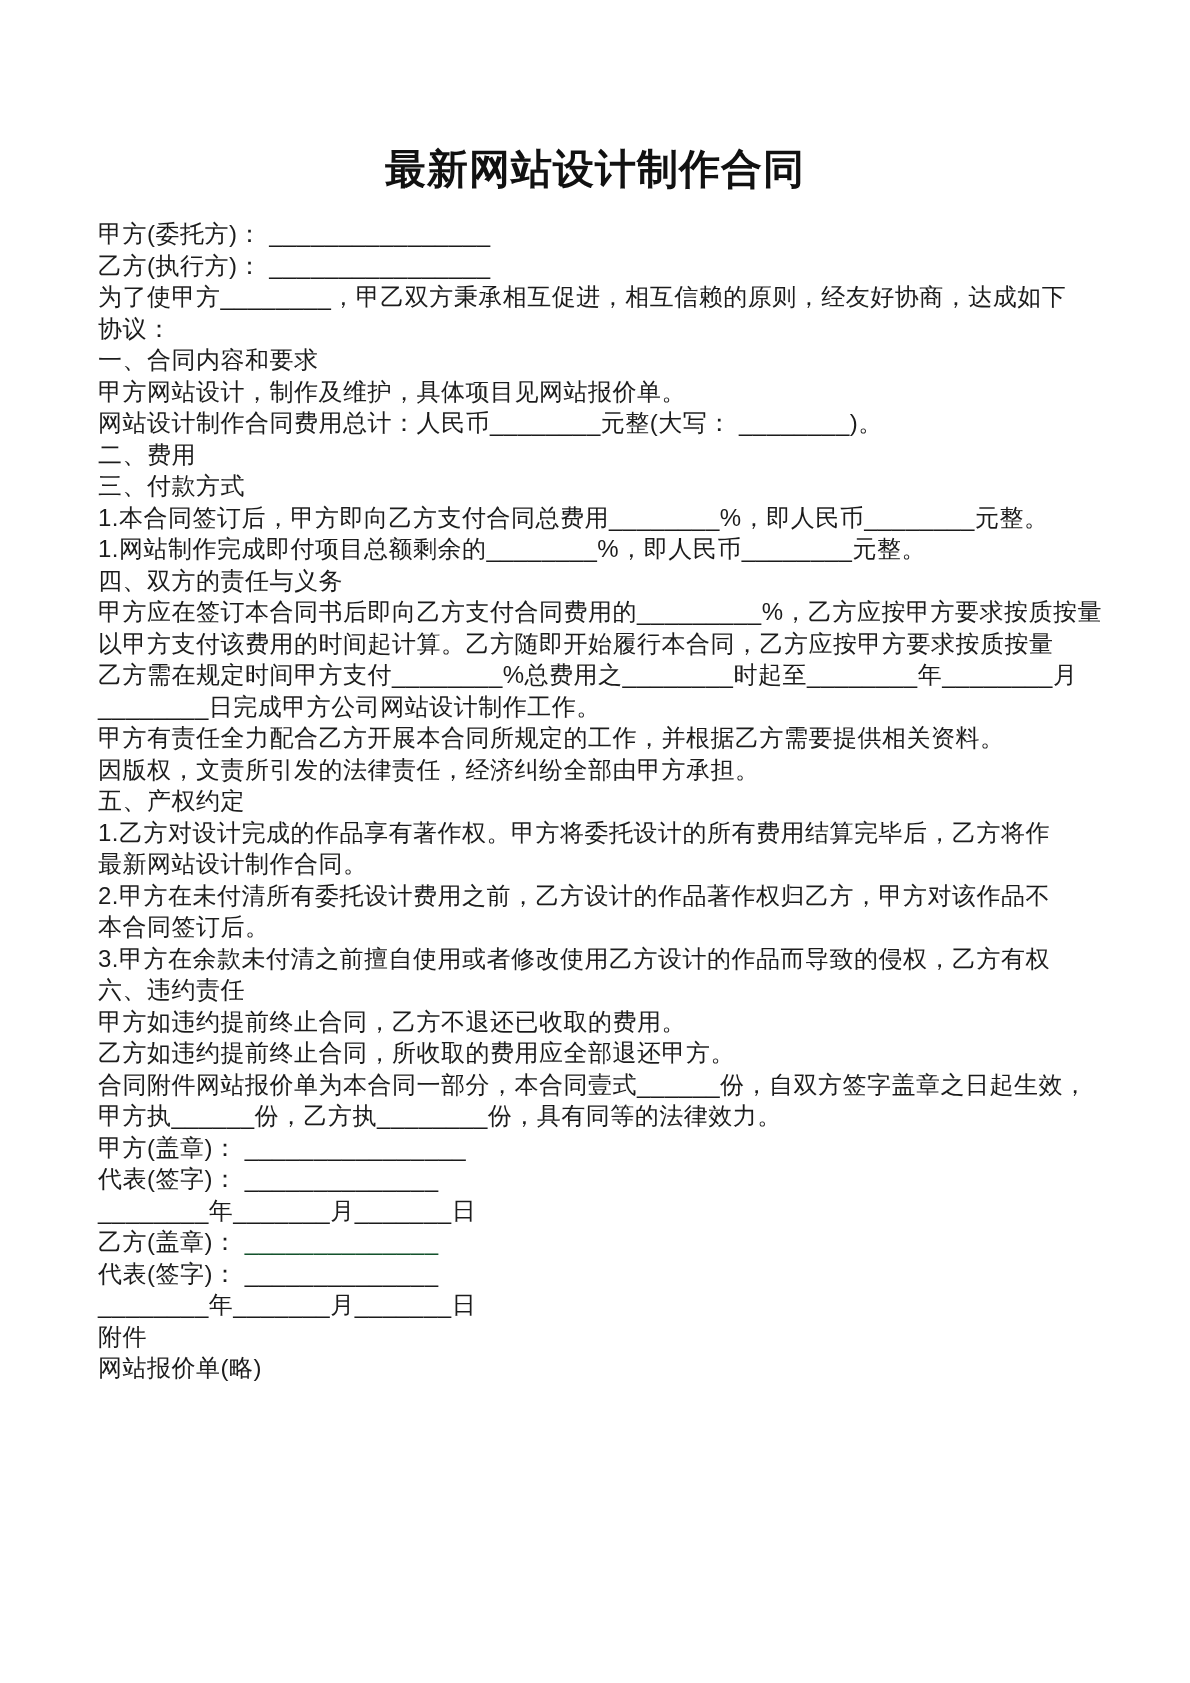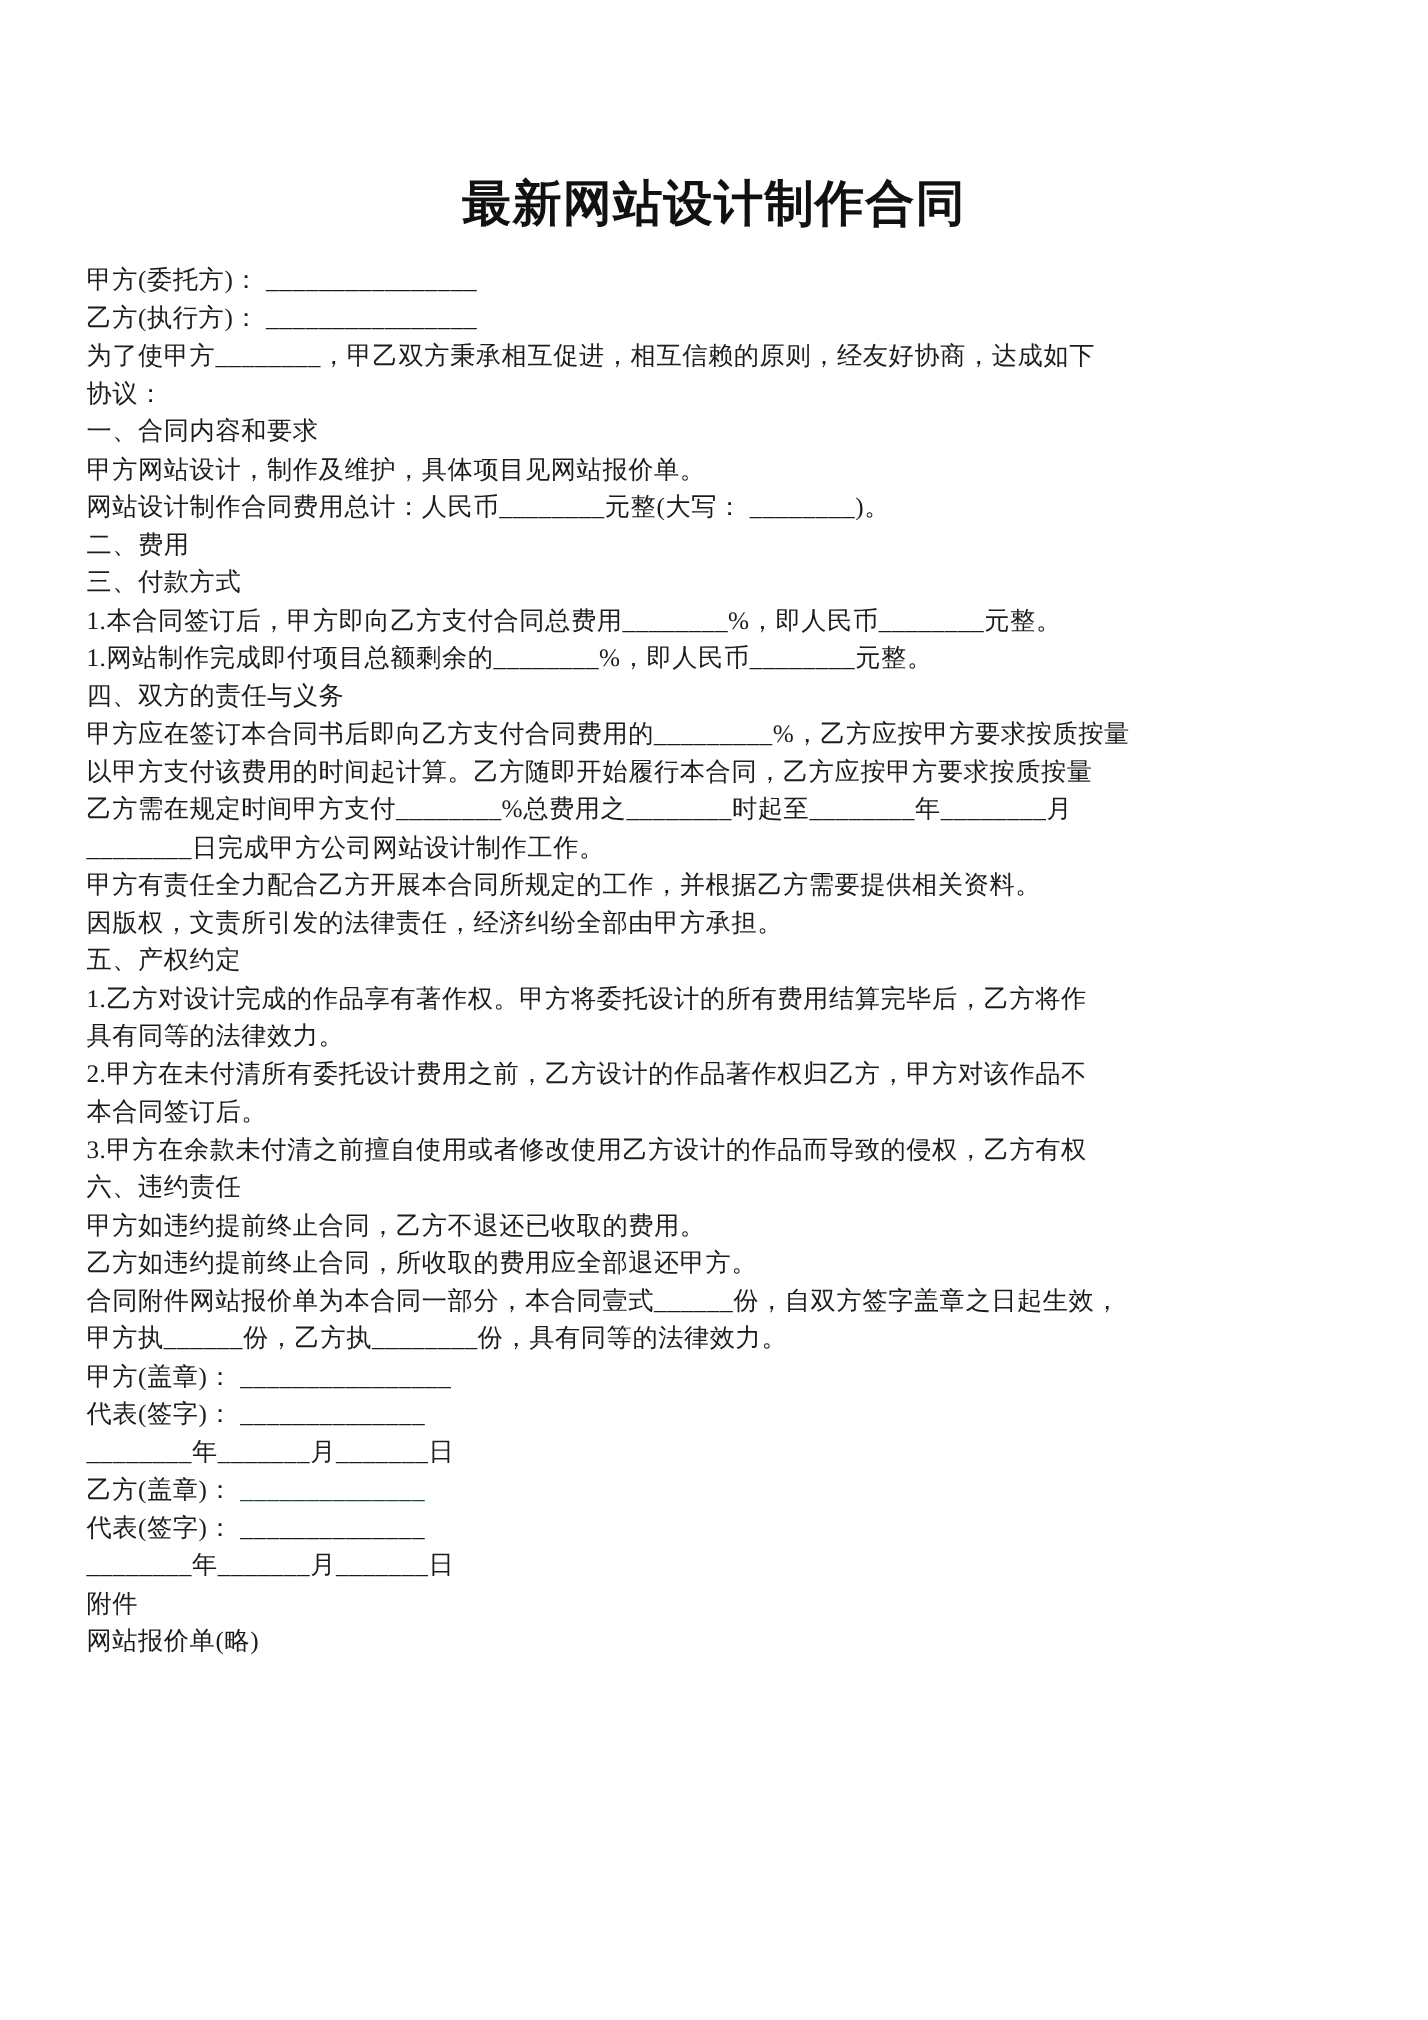--- a/index.html
+++ b/index.html
@@ -6,38 +6,38 @@
     margin: 0;
     padding: 0;
     background: #ffffff;
   }
   .page {
     position: relative;
     width: 1190px;
     height: 1626px;
     background: #ffffff;
     overflow: hidden;
-    font-family: Liberation Serif, serif;
+    font-family: Liberation Sans, sans-serif;
     color: #1c1c1c;
   }
   .doc-title {
     margin-top: 146px;
     line-height: 46px;
     font-size: 41px;
     font-weight: bold;
     text-align: center;
     letter-spacing: 1px;
     color: #111111;
     white-space: pre;
   }
   .doc-body {
     margin-top: 26px;
-    margin-left: 72px;
+    margin-left: 98px;
     margin-right: 86px;
-    font-size: 21px;
+    font-size: 24px;
     line-height: 31.5px;
     letter-spacing: 0.5px;
   }
   .doc-line {
     white-space: pre;
     min-height: 31.5px;
   }
   .light {
     color: #14532d;
   }
@@ -63,21 +63,21 @@
     <div class="doc-line">1.网站制作完成即付项目总额剩余的________%，即人民币________元整。</div>
     <div class="doc-line">四、双方的责任与义务</div>
     <div class="doc-line">甲方应在签订本合同书后即向乙方支付合同费用的_________%，乙方应按甲方要求按质按量</div>
     <div class="doc-line">以甲方支付该费用的时间起计算。乙方随即开始履行本合同，乙方应按甲方要求按质按量</div>
     <div class="doc-line">乙方需在规定时间甲方支付________%总费用之________时起至________年________月</div>
     <div class="doc-line">________日完成甲方公司网站设计制作工作。</div>
     <div class="doc-line">甲方有责任全力配合乙方开展本合同所规定的工作，并根据乙方需要提供相关资料。</div>
     <div class="doc-line">因版权，文责所引发的法律责任，经济纠纷全部由甲方承担。</div>
     <div class="doc-line">五、产权约定</div>
     <div class="doc-line">1.乙方对设计完成的作品享有著作权。甲方将委托设计的所有费用结算完毕后，乙方将作</div>
-    <div class="doc-line">具有同等的法律效力。</div>
+    <div class="doc-line">最新网站设计制作合同。</div>
     <div class="doc-line">2.甲方在未付清所有委托设计费用之前，乙方设计的作品著作权归乙方，甲方对该作品不</div>
     <div class="doc-line">本合同签订后。</div>
     <div class="doc-line">3.甲方在余款未付清之前擅自使用或者修改使用乙方设计的作品而导致的侵权，乙方有权</div>
     <div class="doc-line">六、违约责任</div>
     <div class="doc-line">甲方如违约提前终止合同，乙方不退还已收取的费用。</div>
     <div class="doc-line">乙方如违约提前终止合同，所收取的费用应全部退还甲方。</div>
     <div class="doc-line">合同附件网站报价单为本合同一部分，本合同壹式______份，自双方签字盖章之日起生效，</div>
     <div class="doc-line">甲方执______份，乙方执________份，具有同等的法律效力。</div>
     <div class="doc-line">甲方(盖章)： ________________</div>
     <div class="doc-line">代表(签字)： ______________</div>

